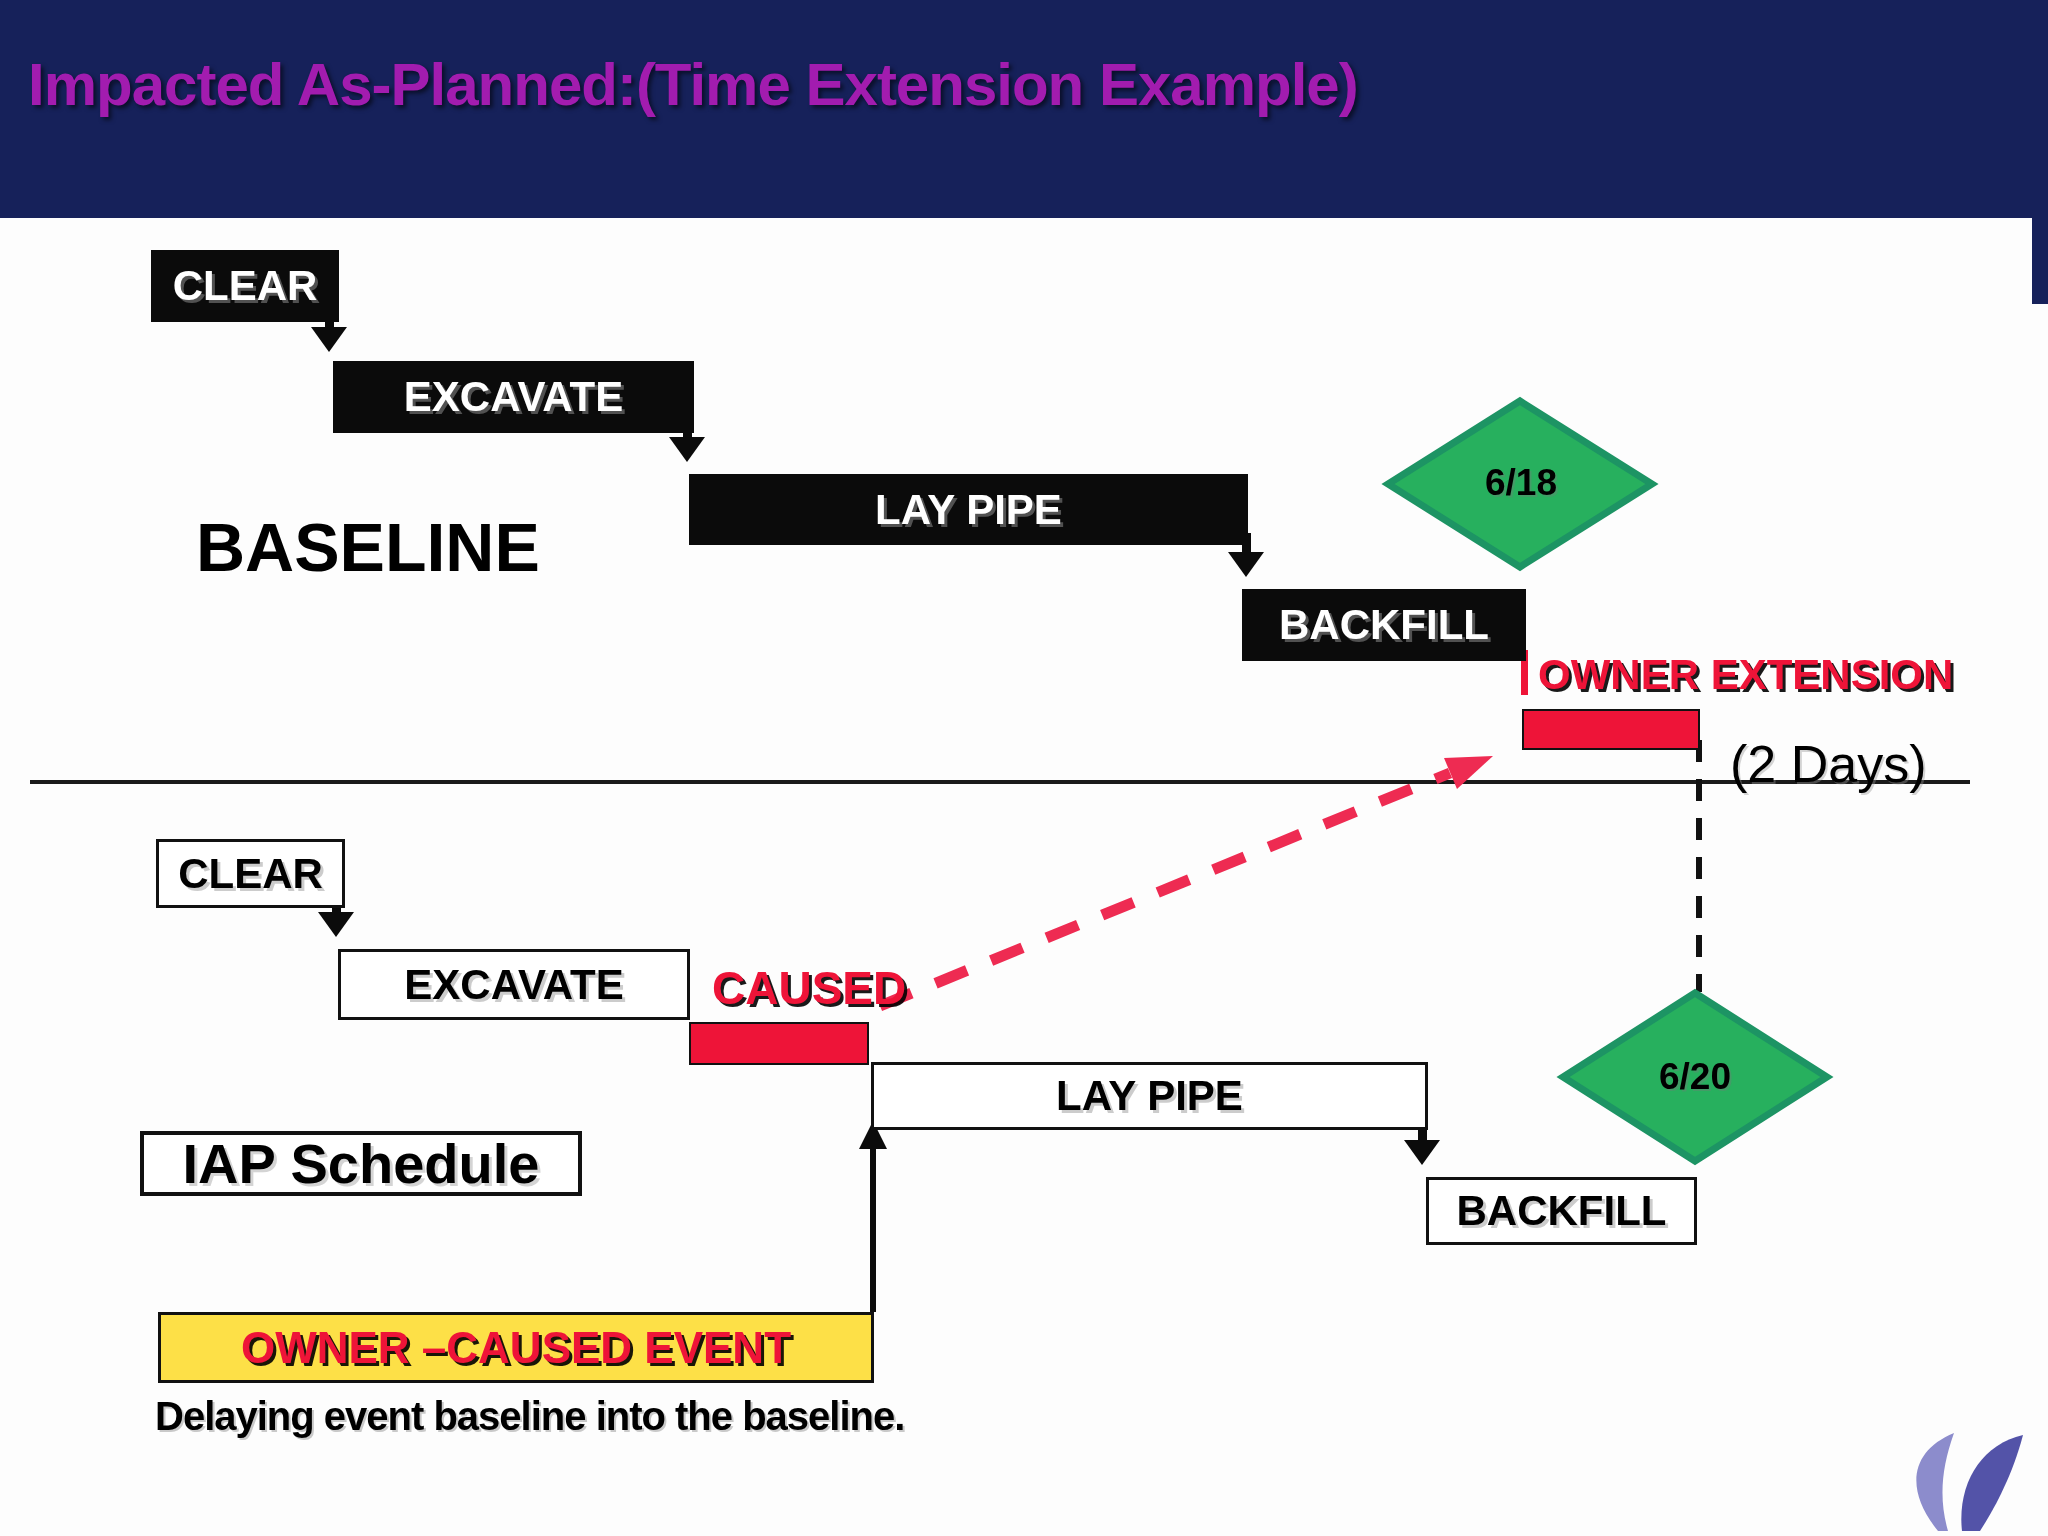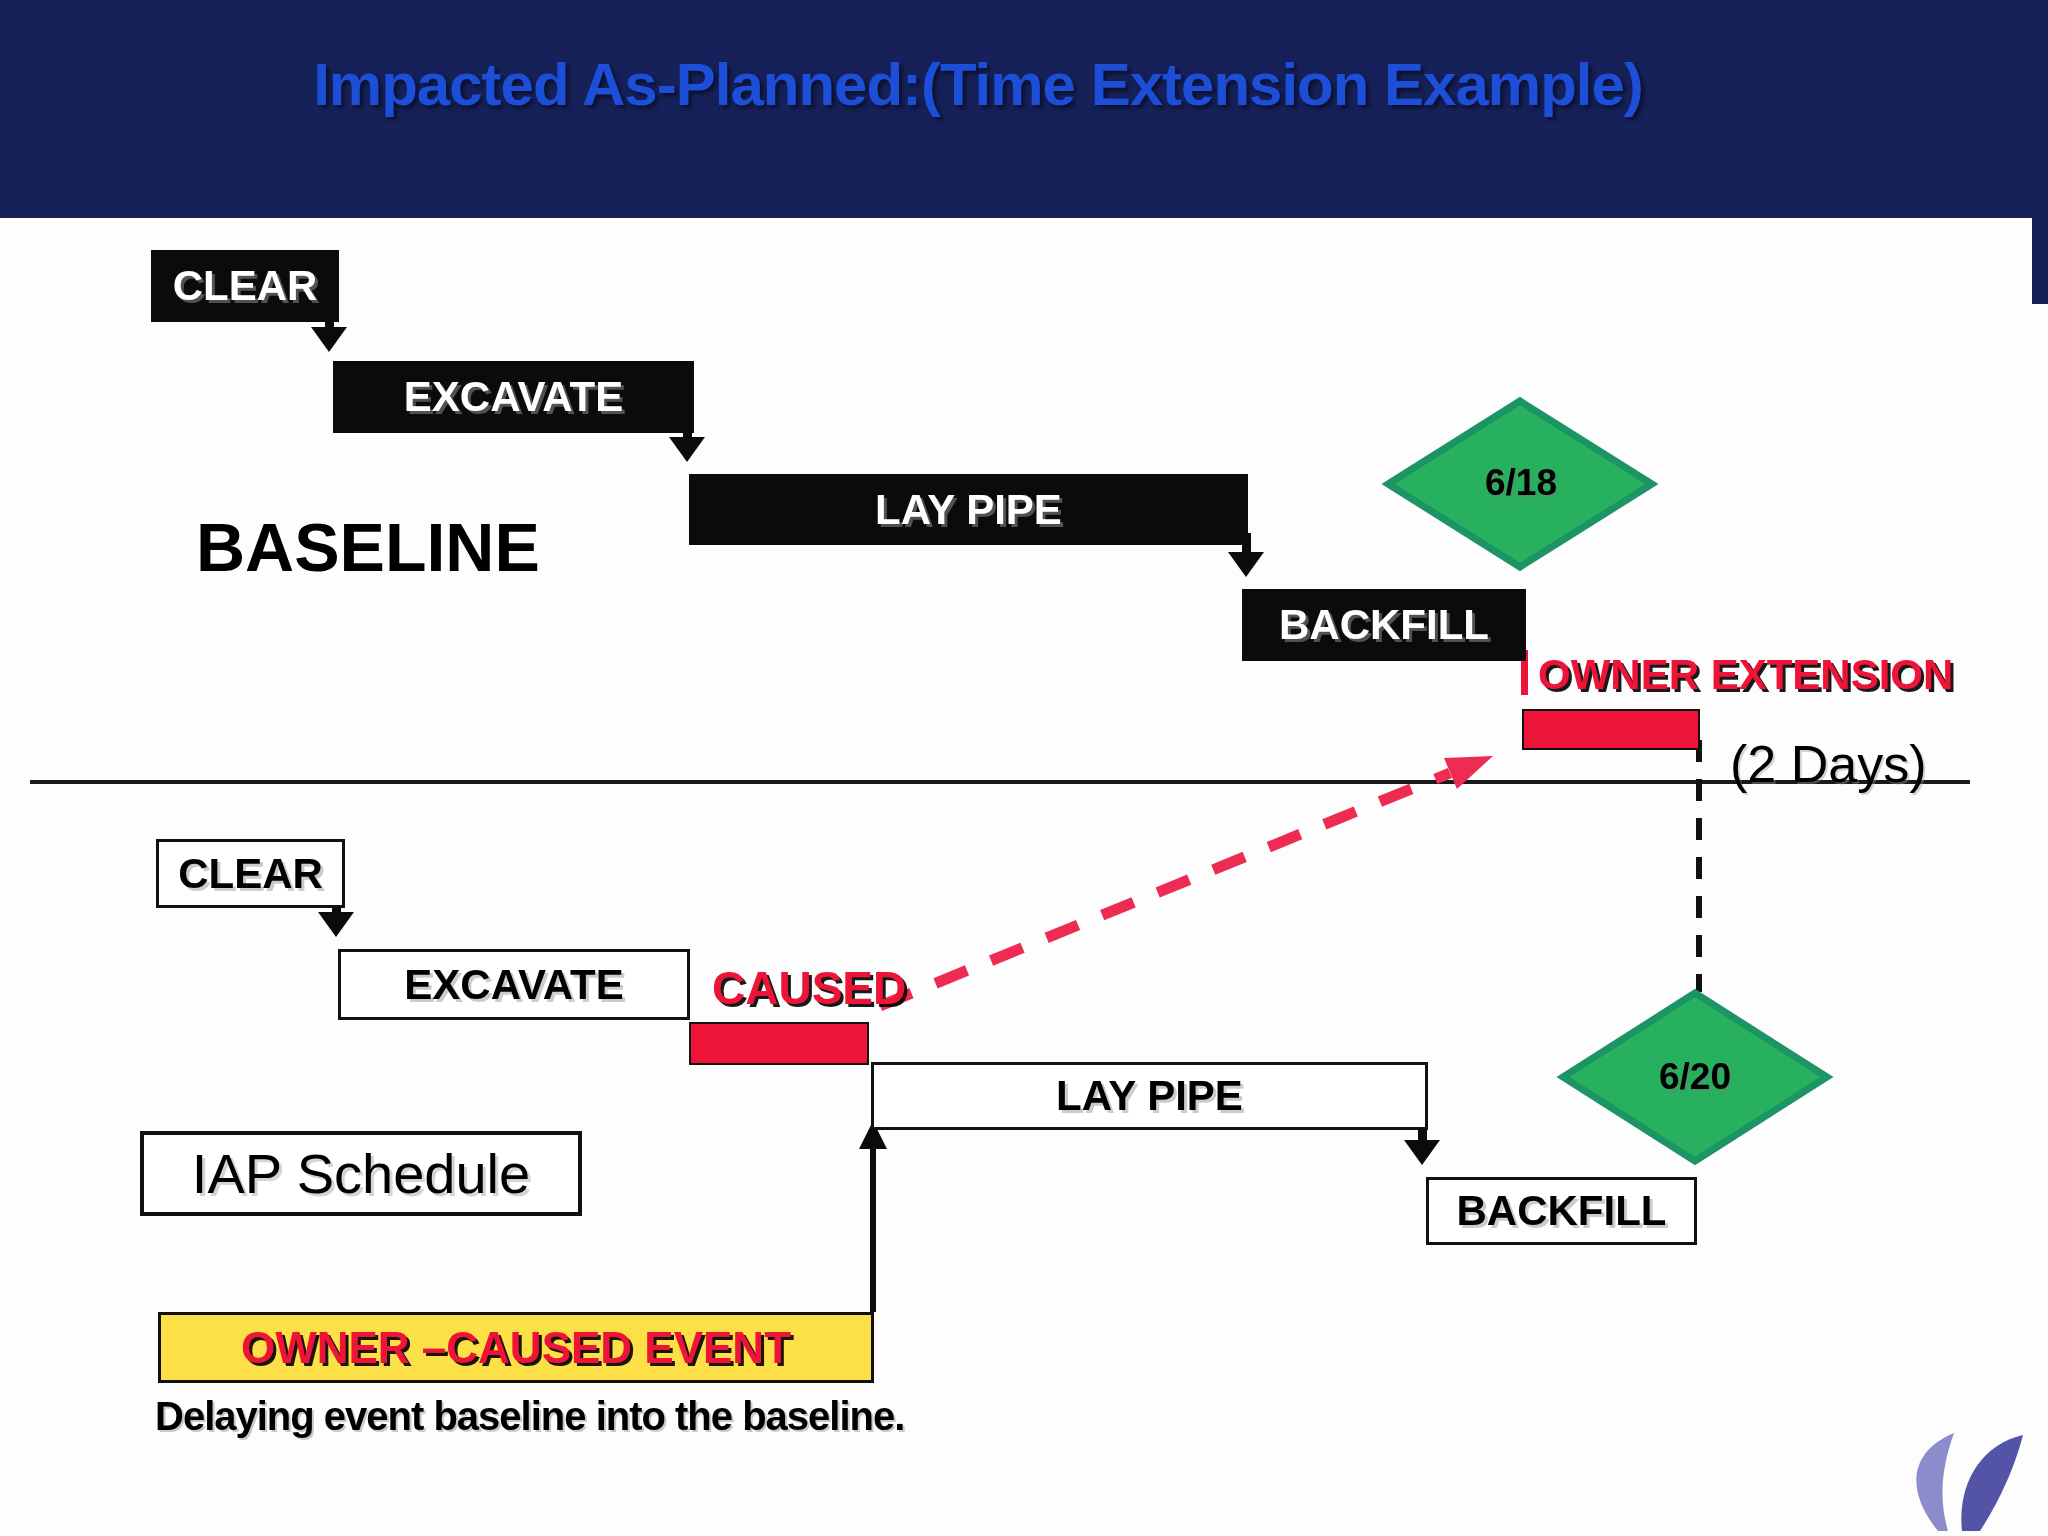--- a/index.html
+++ b/index.html
@@ -2,22 +2,22 @@
 <html><head>
 <meta charset="utf-8">
 <style>
   html,body{margin:0;padding:0;background:#fff;}
   .stage{position:relative;width:2048px;height:1536px;overflow:hidden;
          font-family:"Liberation Sans",sans-serif;background:#fdfdfd;}
   .abs{position:absolute;}
   
   .header{left:0;top:0;width:2048px;height:218px;background:#16215A;z-index:3;}
   .header-tab{left:2032px;top:218px;width:16px;height:86px;background:#16215A;z-index:3;}
-  .title{left:28px;top:50px;width:1900px;color:#1d4ed8;font-size:60px;font-weight:bold;
-         letter-spacing:-1px;text-shadow:3px 3px 4px rgba(0,0,0,.55);z-index:4;text-align:center;}
+  .title{left:28px;top:50px;width:1900px;color:#a21caf;font-size:60px;font-weight:bold;
+         letter-spacing:-1px;text-shadow:3px 3px 4px rgba(0,0,0,.55);z-index:4;}
   
   .bar{display:flex;align-items:center;justify-content:center;box-sizing:border-box;z-index:10;margin-top:12px;}
   .bar-black{background:#0b0b0b;color:#fff;font-weight:bold;font-size:42px;
              text-shadow:3px 3px 0 rgba(140,140,140,.55);}
   .bar-outline{background:#fff;border:3px solid #111;color:#000;font-weight:bold;font-size:42px;
              text-shadow:3px 3px 0 rgba(170,170,170,.6);}
   .bar-red{background:#EE1438;border:2px solid #111;}
   .label-big{font-weight:bold;color:#000;z-index:10;}
   .red-caps{color:#EE1438;font-weight:bold;text-shadow:3px 3px 0 rgba(0,0,0,.9);
             white-space:nowrap;z-index:10;}
@@ -71,22 +71,22 @@
   <div class="abs bar bar-red" style="left:689px;top:1010px;width:180px;height:43px;"></div>
   <div class="abs bar bar-outline" style="left:871px;top:1050px;width:557px;height:68px;">
     <span>LAY PIPE</span>
   </div>
   <div class="abs bar bar-outline" style="left:1426px;top:1165px;width:271px;height:68px;">
     <span>BACKFILL</span>
   </div>
 
   <div class="abs milestone-text" style="left:1595px;top:1056px;width:200px;">6/20</div>
 
-  <div class="abs bar" style="left:140px;top:1119px;width:442px;height:85px;background:#fff;
-       border:4px solid #111;font-weight:normal;font-size:56px;color:#000;
+  <div class="abs bar" style="left:140px;top:1119px;width:442px;height:65px;background:#fff;
+       border:4px solid #111;font-weight:bold;font-size:56px;color:#000;
        text-shadow:3px 3px 0 rgba(170,170,170,.5);">
     <span>IAP Schedule</span>
   </div>
 
   <div class="abs yellow-bar" style="left:158px;top:1312px;width:716px;height:71px;">
     <span class="red-caps" style="font-size:44px;">OWNER –CAUSED EVENT</span>
   </div>
   <div class="abs caption" style="left:155px;top:1394px;">Delaying event baseline into the baseline.</div>
 
   <svg class="abs overlay" viewBox="0 0 2048 1536">

